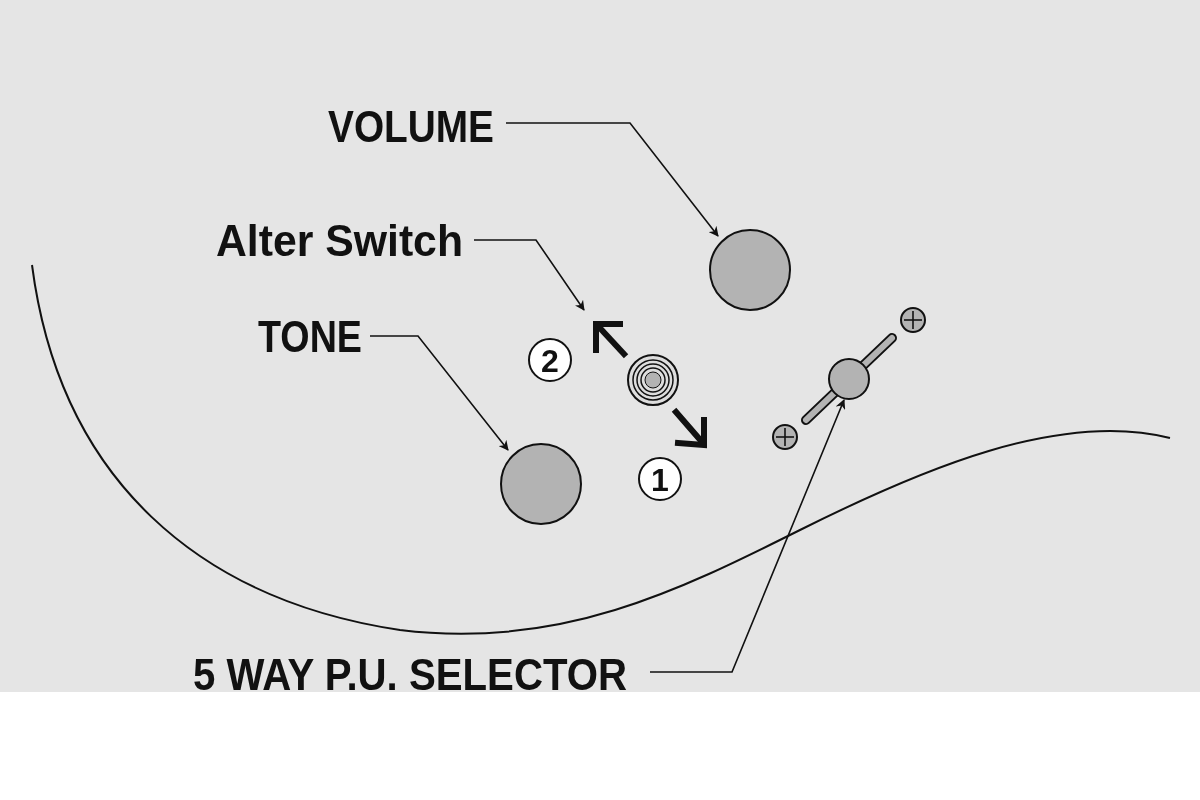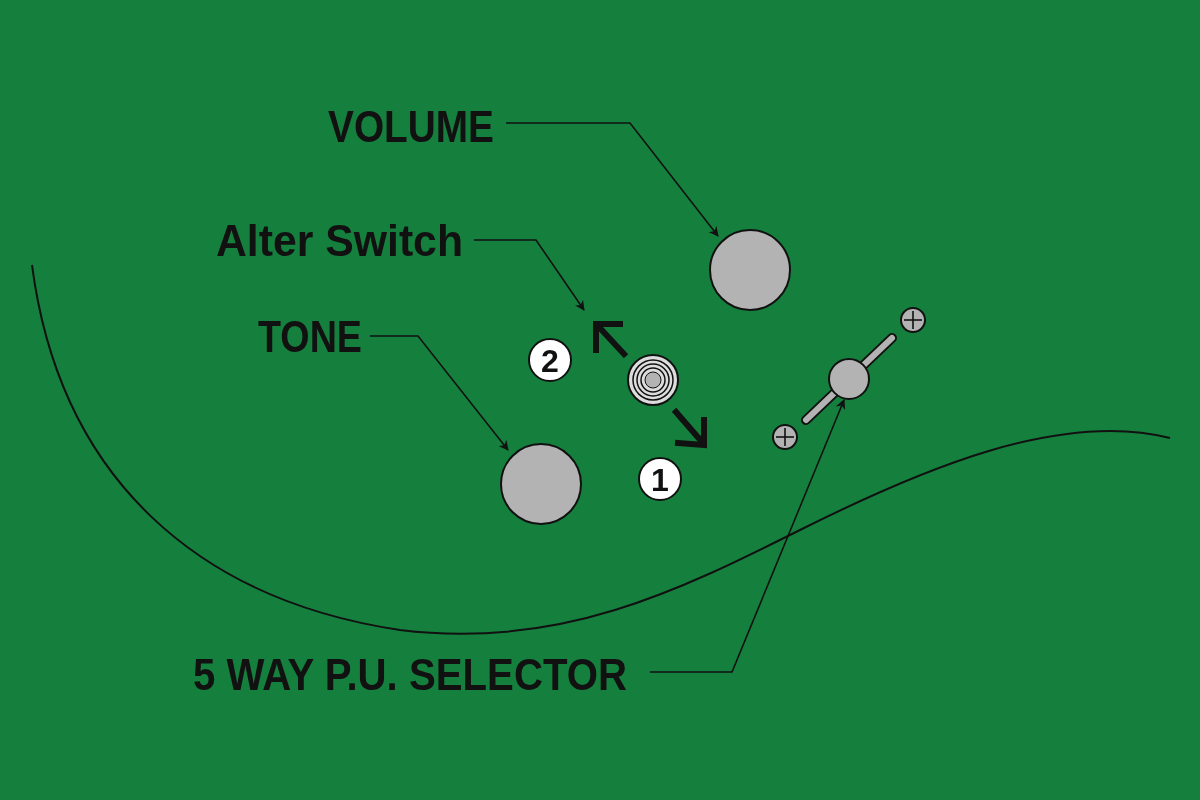--- a/index.html
+++ b/index.html
@@ -1,16 +1,16 @@
 <!DOCTYPE html>
 <html><head>
 <meta charset="utf-8">
 <style>
   html,body{margin:0;padding:0;background:#fff;}
-  #stage{position:relative;width:1200px;height:800px;overflow:hidden;background:#15803d;}
+  #stage{position:relative;width:1200px;height:692px;overflow:hidden;background:#e5e5e5;}
   svg{position:absolute;left:0;top:0;}
   .lbl{font-family:"Liberation Sans",sans-serif;font-weight:bold;fill:#111;}
 </style>
 </head>
 <body>
 
 <div id="stage">
 <svg width="1200" height="800" viewBox="0 0 1200 800">
   <defs>
     <marker id="ah" markerWidth="10" markerHeight="10" refX="9" refY="5" orient="auto" markerUnits="userSpaceOnUse">

